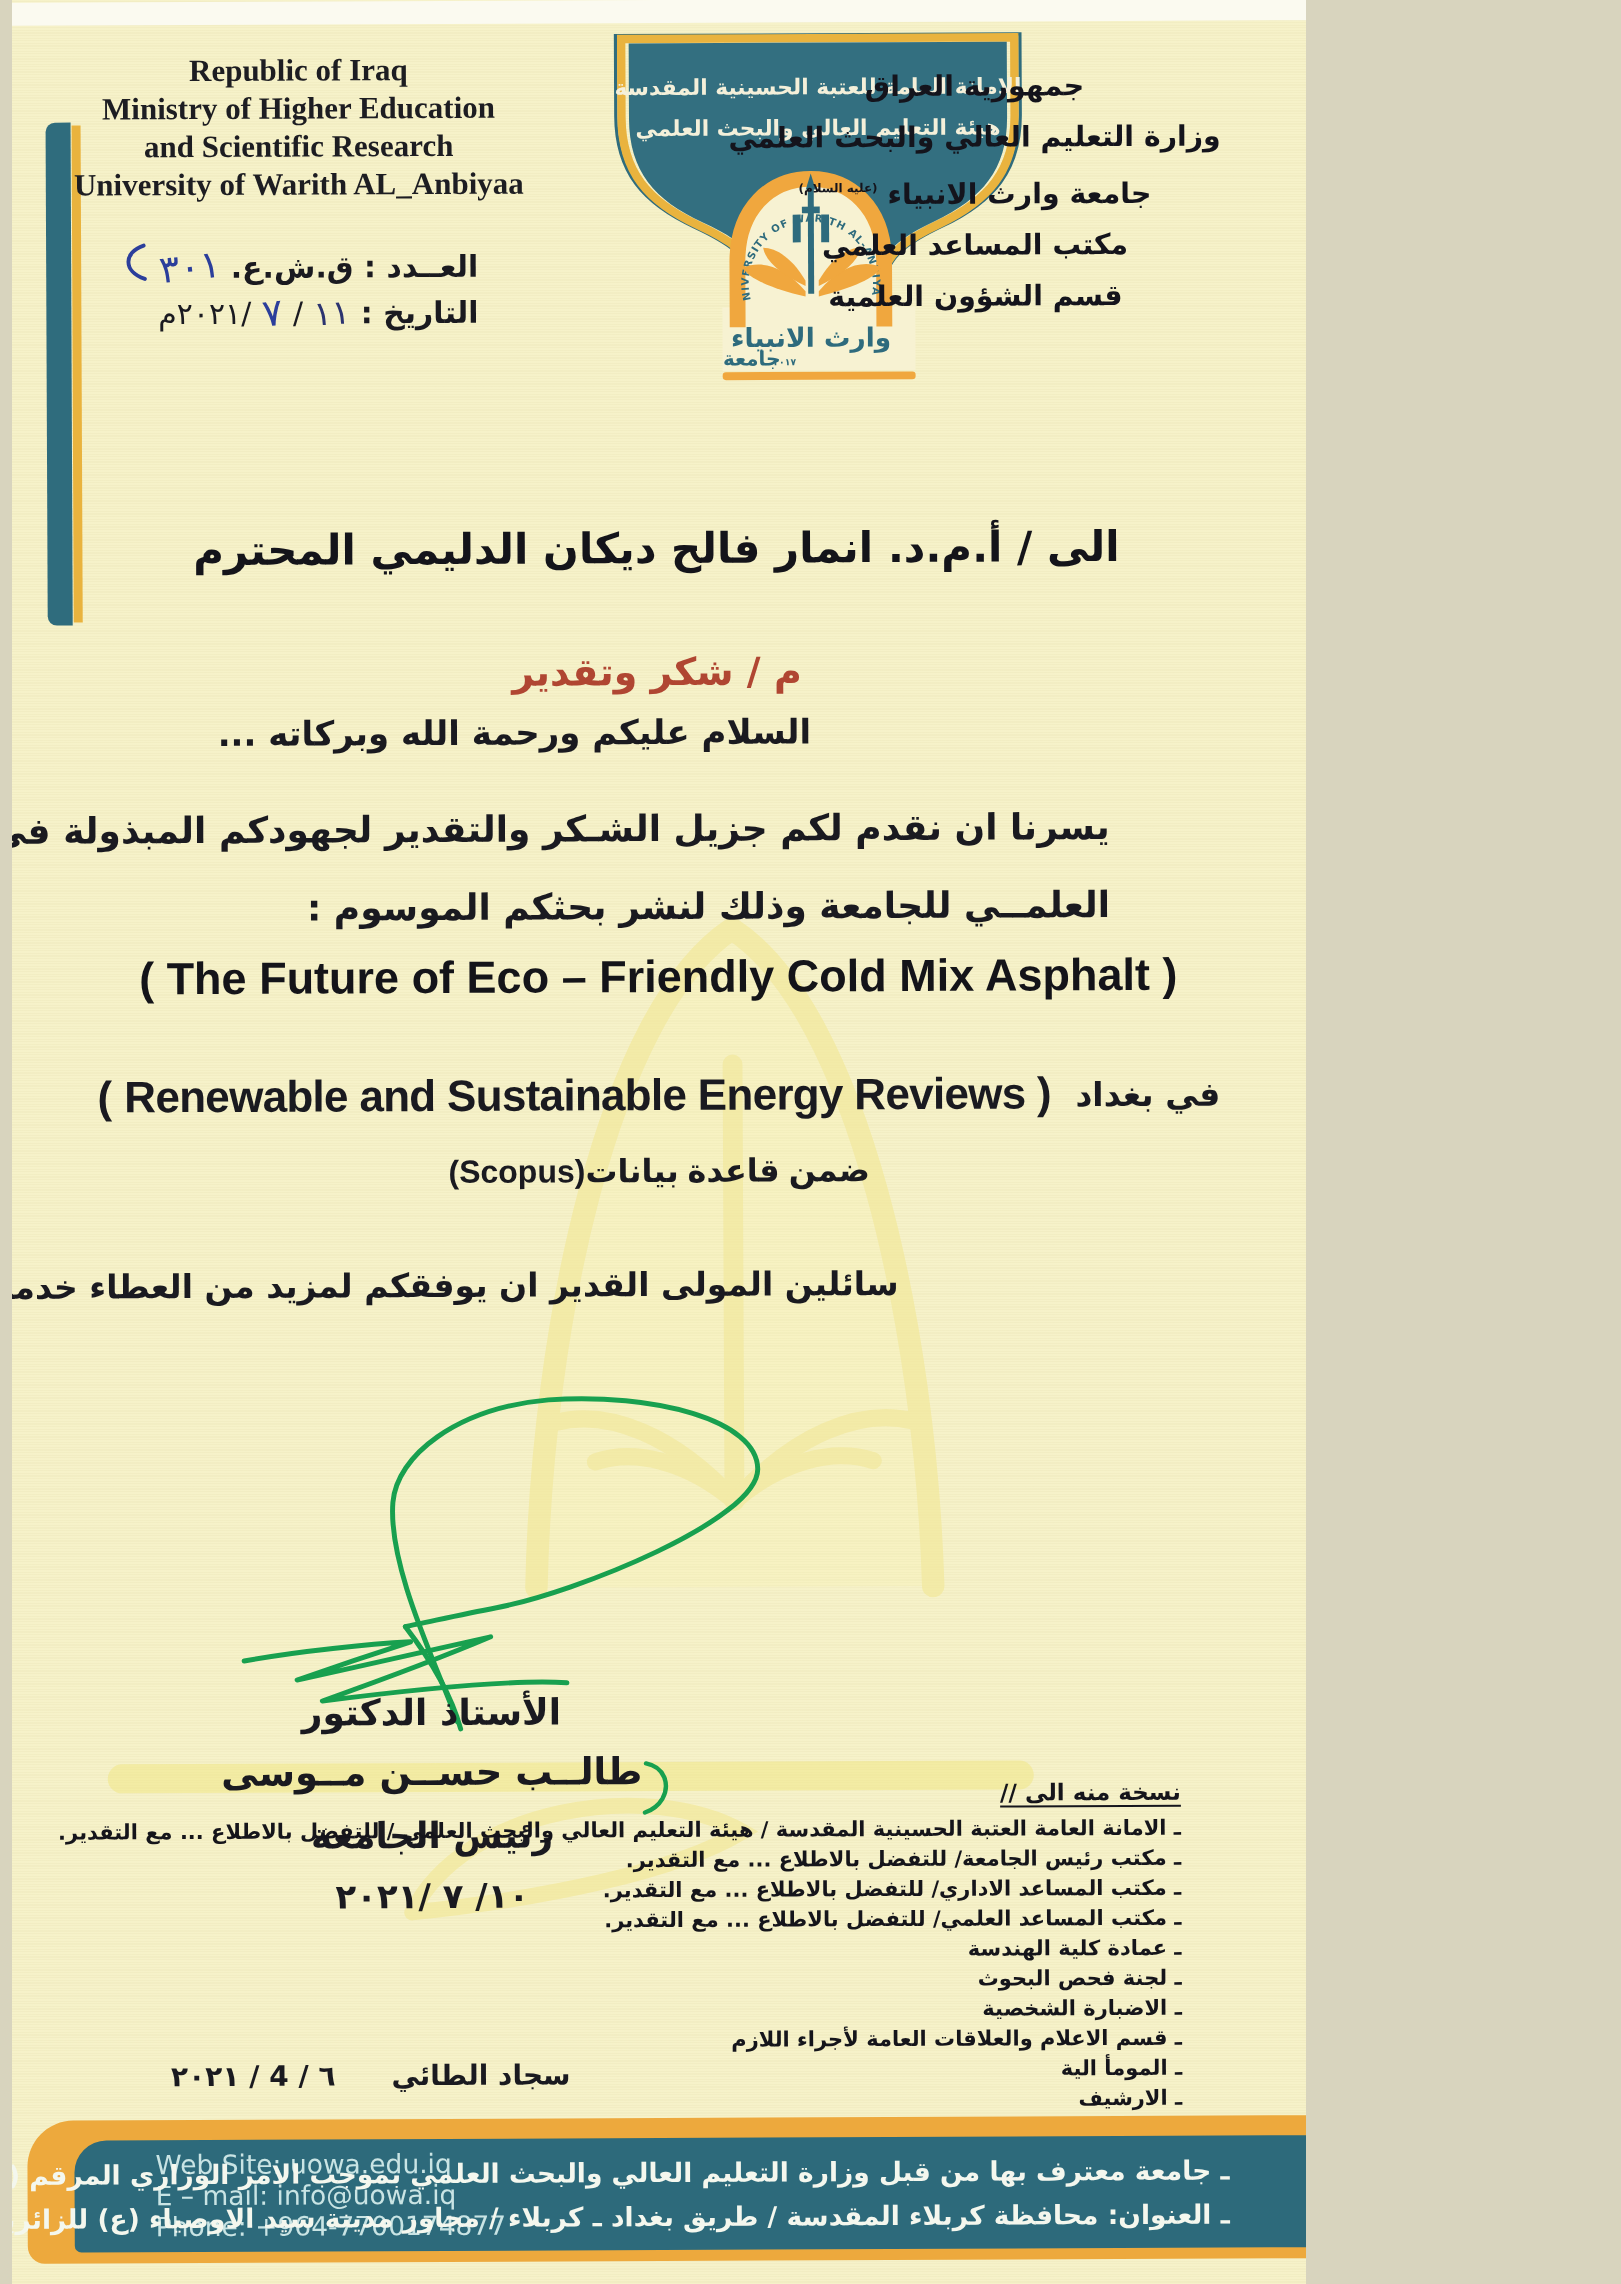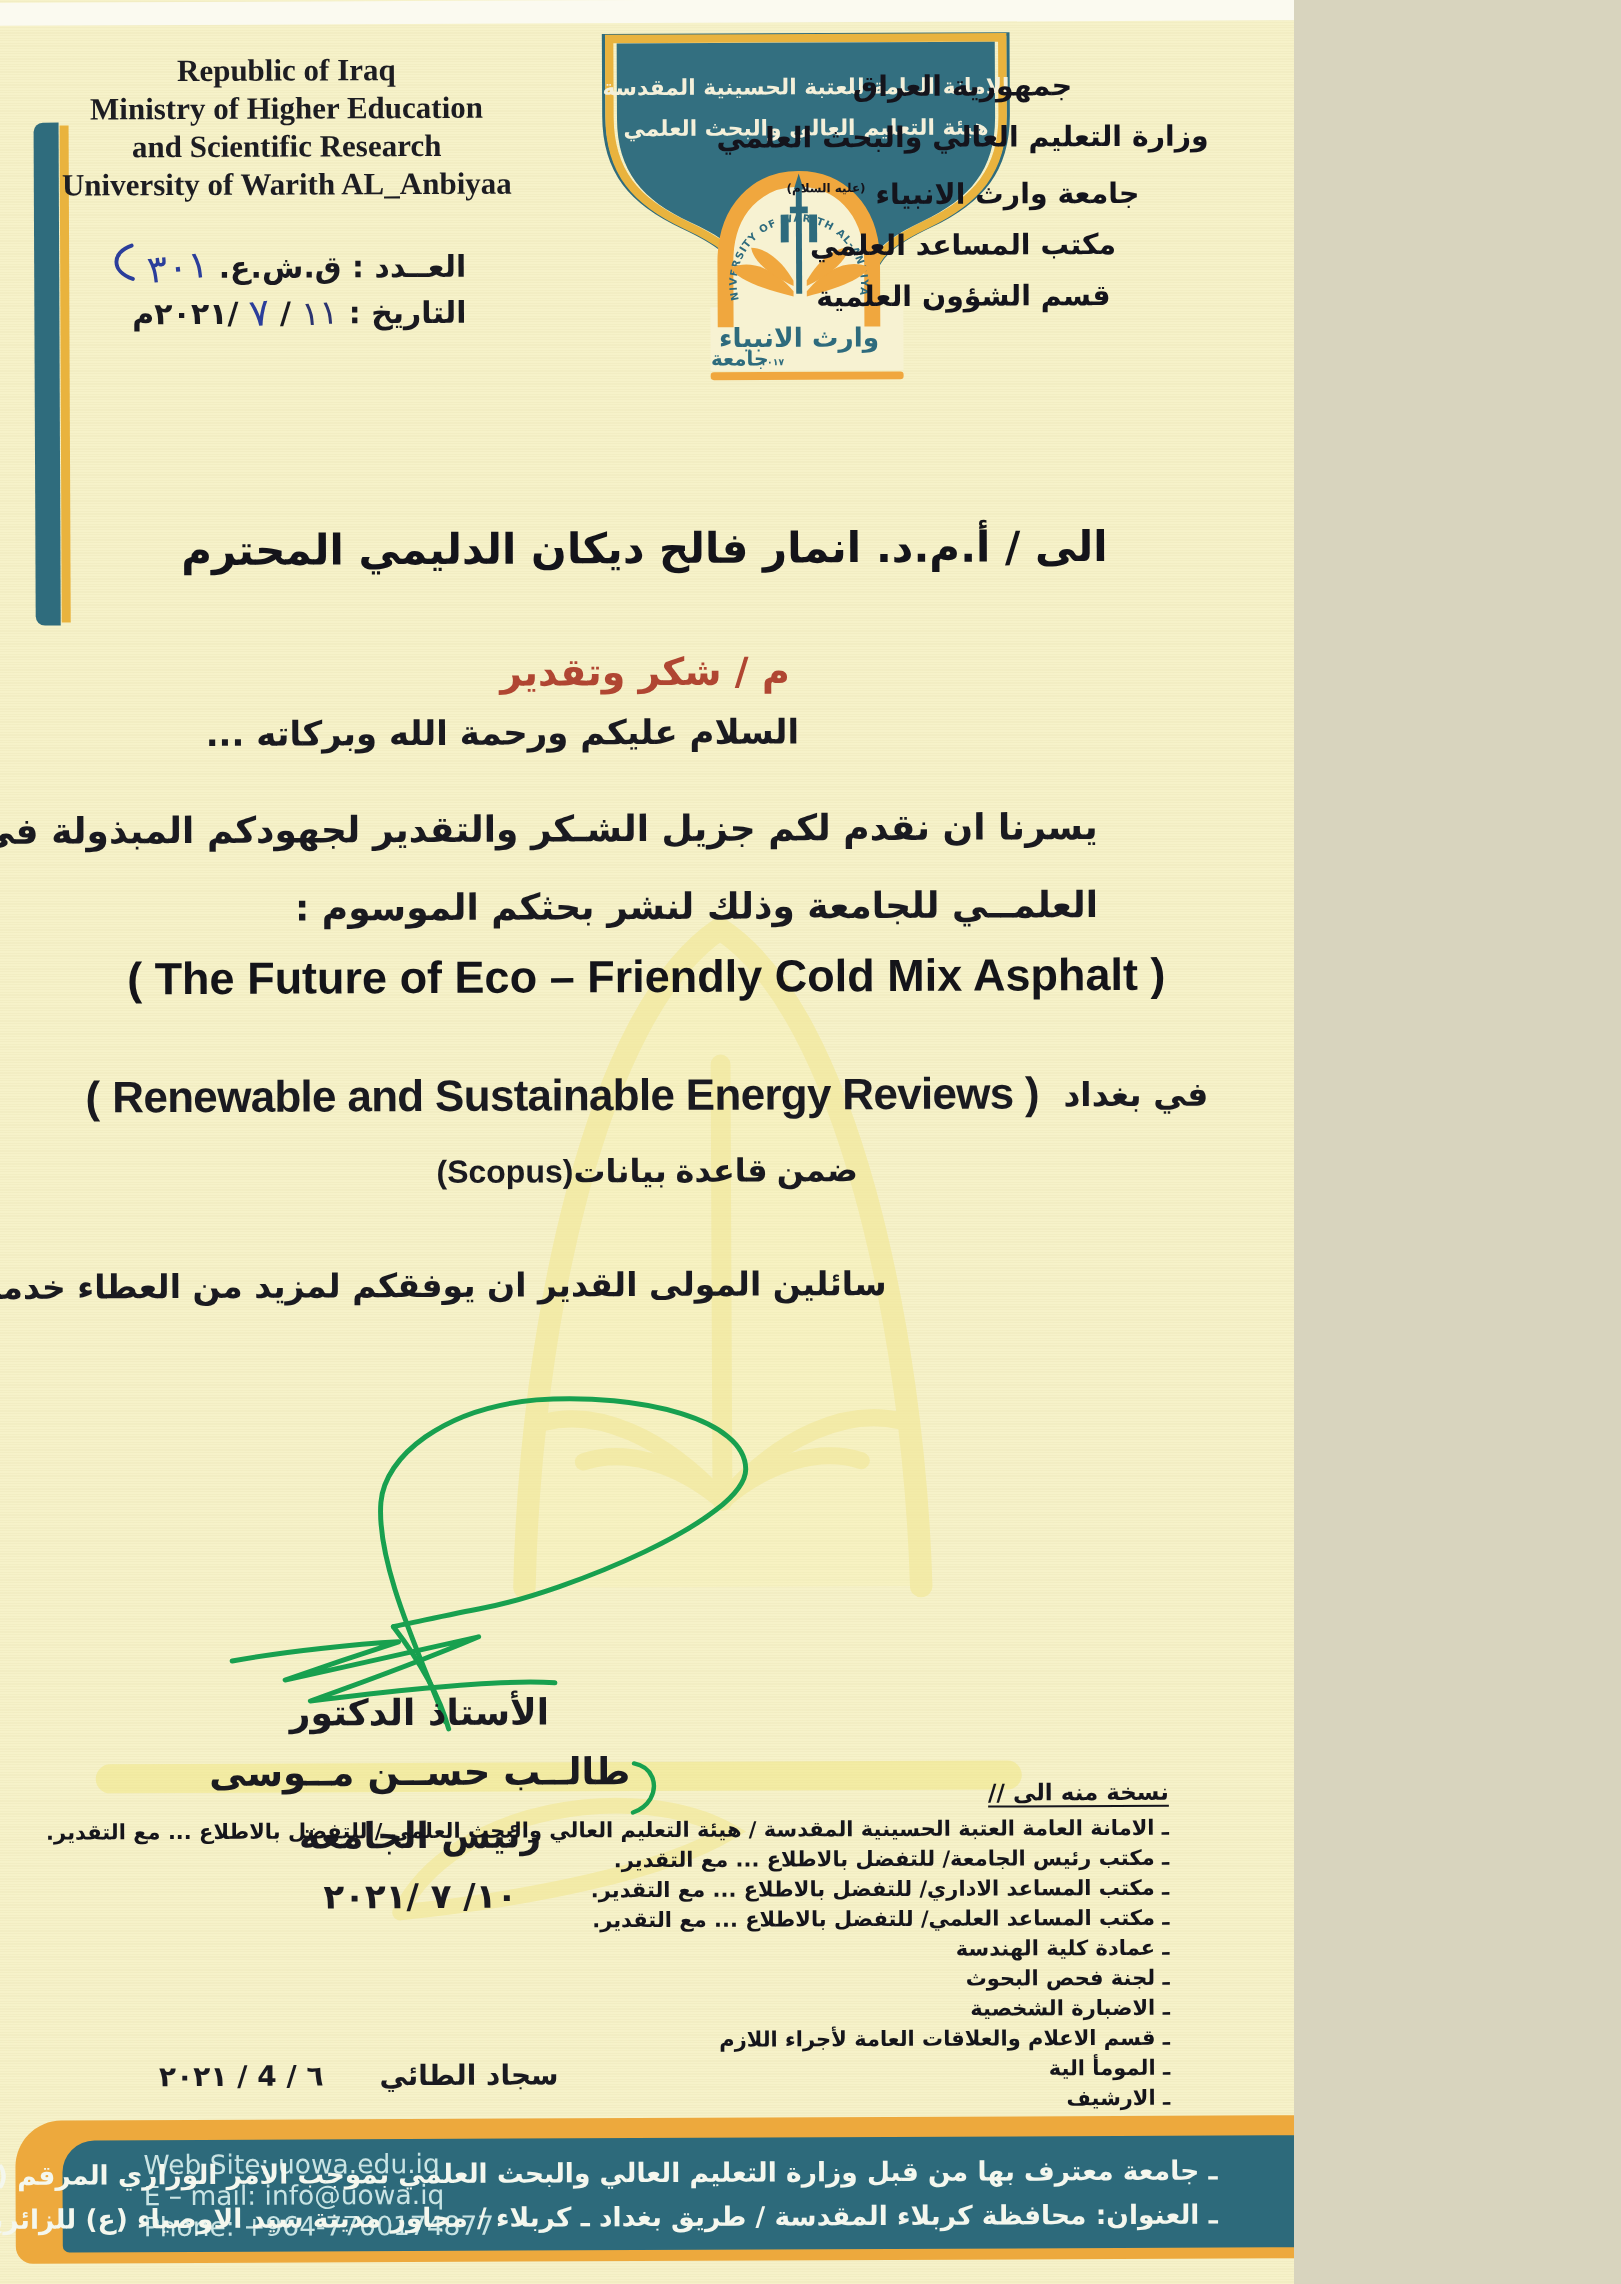--- a/index.html
+++ b/index.html
@@ -1,20 +1,20 @@
 <!DOCTYPE html>
 <html lang="ar" style="font-size:10.6px"><head>
 <meta charset="utf-8">
 <style>
   html,body{margin:0;padding:0;background:#d8d4be;}
   .page{
     position:relative; width:1294px; height:2284px; overflow:hidden;
     background:#f6f1c6;
     background-image:repeating-linear-gradient(0deg, rgba(255,255,255,.05) 0 1.3px, rgba(0,0,0,.015) 1.3px 2.6px);
-    font-family:"DejaVu Sans", sans-serif; color:#1a1a20;
+    font-family:"DejaVu Sans", sans-serif; color:#1a1a20;margin-left:12px;
   }
   .scan{position:absolute; inset:0; transform:rotate(-0.25deg); transform-origin:50% 50%;}
   .abs{position:absolute;}
   .top-strip{left:0;top:0;width:1622px;height:22.5px;background:#fbfaf0;}
 
   
   .bar{position:absolute; top:120px; height:503px;}
   .bar-teal-l{left:38px;width:25px;background:#2f6c7d;border-radius:9.3px 0 0 9.3px;}
   .bar-gold-l{left:64px;width:8.6px;background:#e9b33e;top:123px;height:497px;}
   .bar-gold-r{left:1565px;width:8.6px;background:#e9b33e;top:123px;height:497px;}
@@ -29,21 +29,21 @@
   .logo{left:566px;top:17px;width:489px;height:374px;}
   .logo svg{width:100%;height:100%;display:block;}
 
   
   .ref{left:106px;top:242px;width:364px;direction:rtl;font-weight:700;font-size:30px;}
   .ref-row{display:flex;align-items:center;gap:10.6px;justify-content:flex-start;height:46px;}
   .hand{font-weight:400;}
   .hand.blue{color:#2b3e9b;font-size:38px;transform:rotate(-6deg);}
   .hand.navy{color:#2c3470;font-size:34px;transform:rotate(-4deg);}
   .ref .ink-curve{width:30px;height:44px;margin-top:-9.3px;}
-  .ref-sep,.ref-year{font-weight:700;}
+  .ref-sep,.ref-year{font-weight:400;}
 
   
   .addressee{left:0;right:0;top:524px;text-align:center;direction:rtl;font-weight:700;font-size:42px;color:#14141a;}
   .subject{left:0;right:0;top:650px;text-align:center;direction:rtl;font-weight:700;font-size:38px;color:#b04632;}
   .salutation{right:493px;top:712px;direction:rtl;font-weight:700;font-size:34px;white-space:nowrap;}
   .para{right:195px;direction:rtl;font-weight:700;font-size:36px;white-space:nowrap;}
   .p1{top:808px;} .p2{top:886px;}
   .paper-title{left:0;right:0;top:951px;text-align:center;font-family:"Liberation Sans",sans-serif;
     font-weight:700;font-size:45px;color:#141419;}
   .journal{left:0;right:0;top:1068px;text-align:center;direction:rtl;font-weight:700;}

